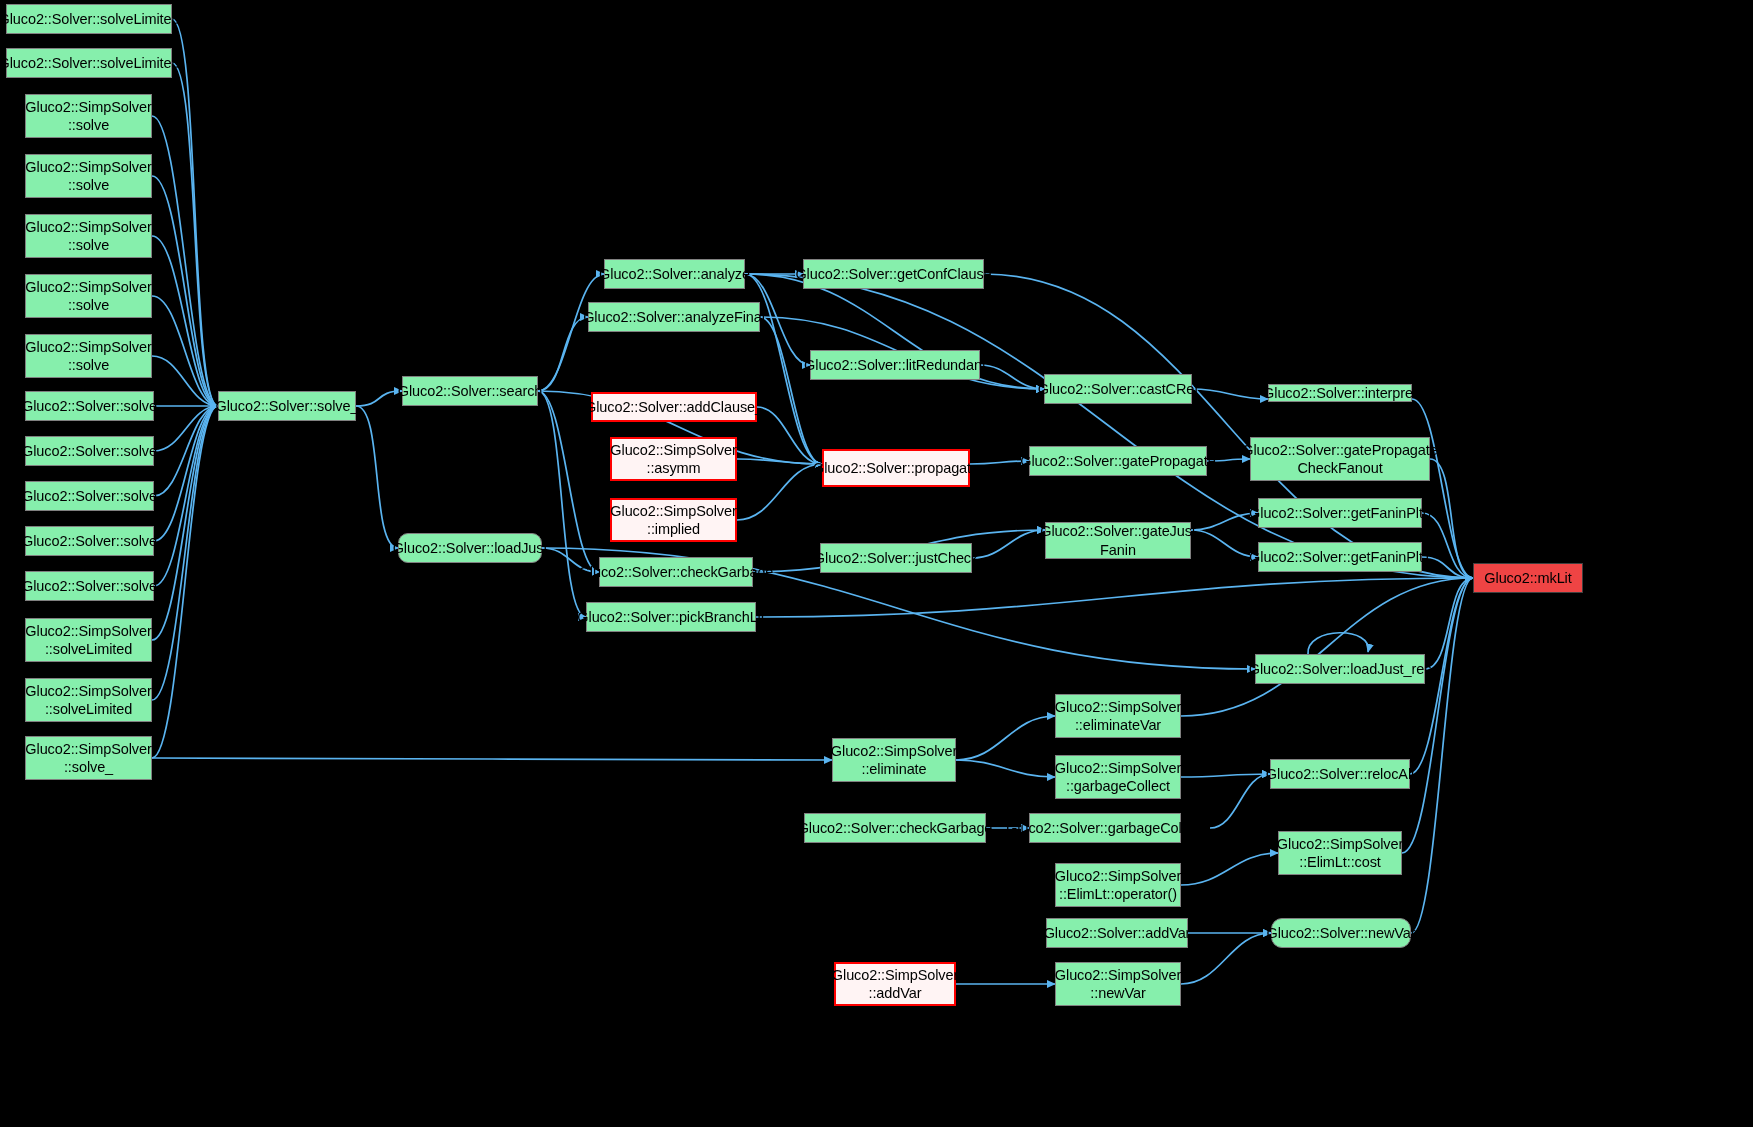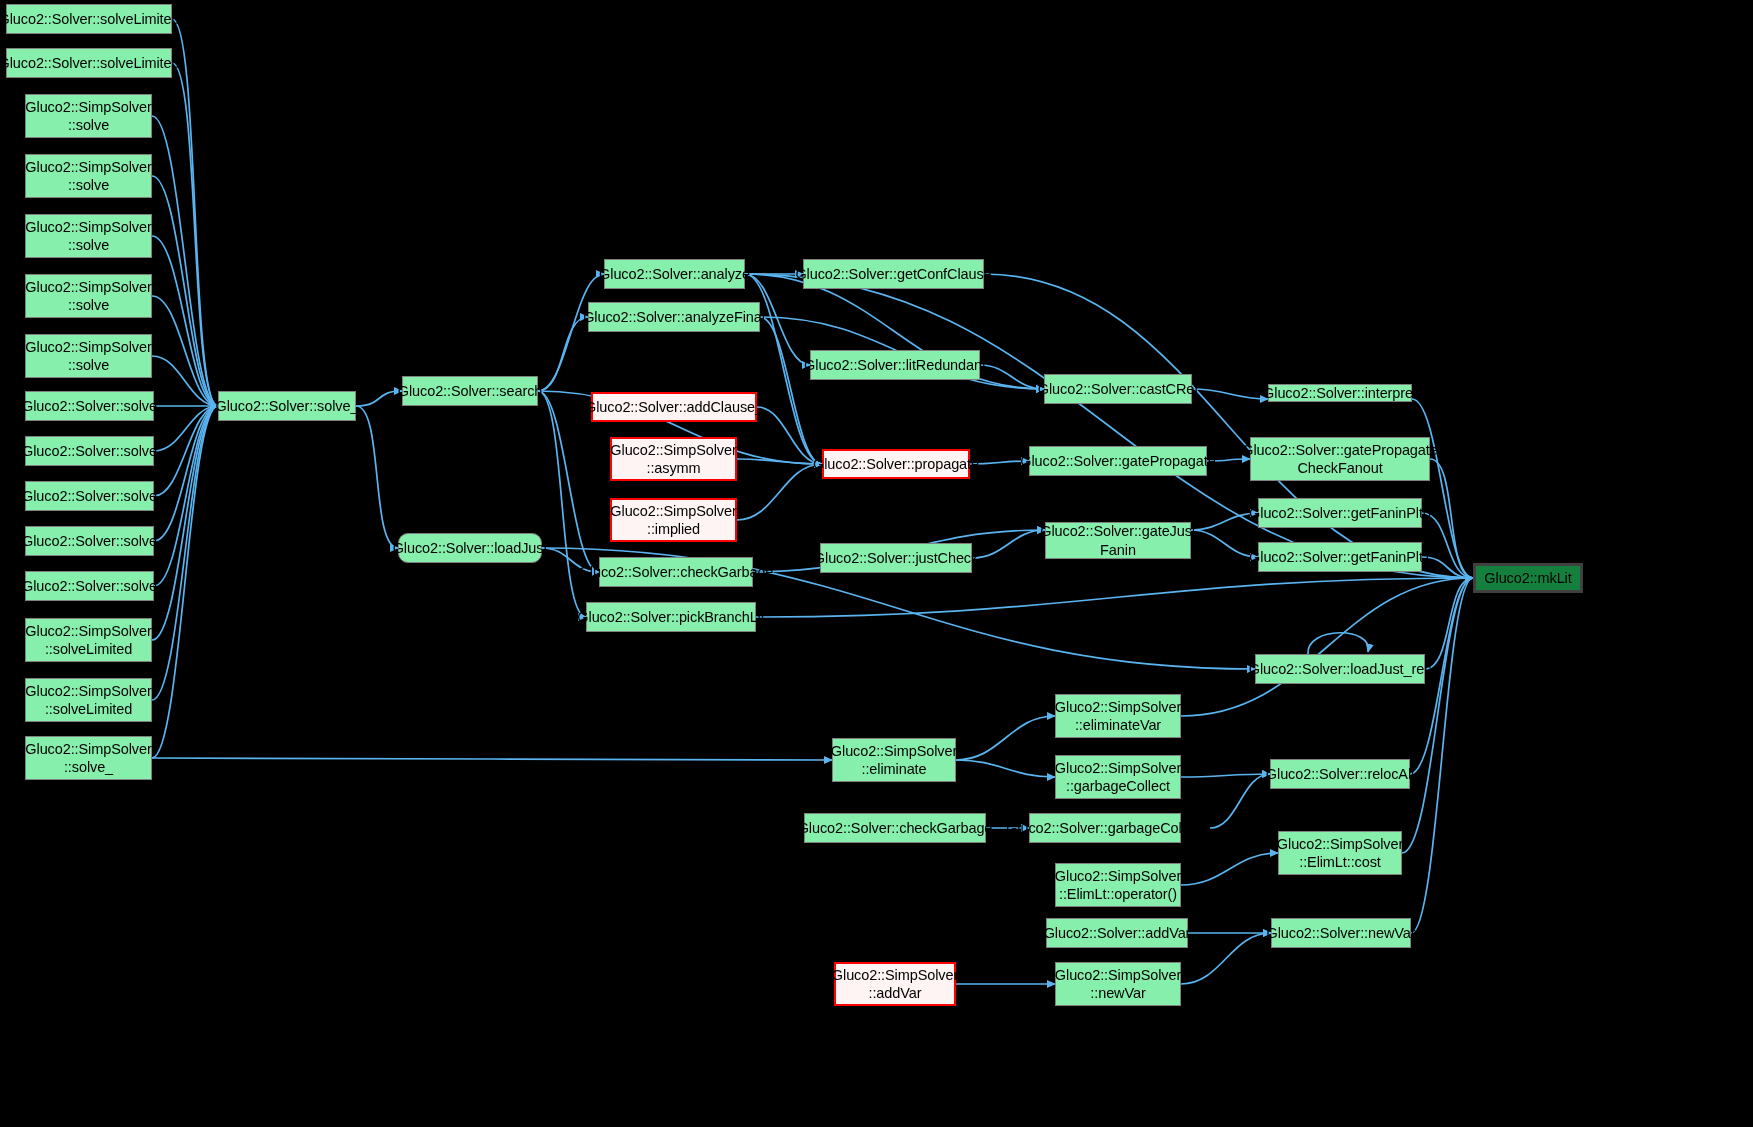--- a/index.html
+++ b/index.html
@@ -38,22 +38,22 @@
     line-height: 1.25;
     letter-spacing: -0.1px;
     white-space: pre-line;
     z-index: 5;
   }
   .node.red {
     border: 2px solid #ff0000;
     background: #fff4f4;
   }
   .node.focus {
-    background: #15803d;
-    border: 3px solid #404040;
+    background: #ef4444;
+    border: 1px solid #404040;
   }
 </style>
 </head>
 <body>
 
 <div id="canvas">
   <svg id="edges" viewBox="0 0 1753 1127" xmlns="http://www.w3.org/2000/svg">
     <defs>
       <marker id="ah" markerWidth="9" markerHeight="8" refX="8.2" refY="4" orient="auto" markerUnits="userSpaceOnUse">
         <path d="M0,0 L9,4 L0,8 z" fill="#5ab4f0"></path>
@@ -157,21 +157,21 @@
       <div class="node" style="left: 588px; top: 302px; width: 172px; height: 30px;">Gluco2::Solver::analyzeFinal</div>
       <div class="node red" style="left: 591px; top: 392px; width: 166px; height: 30px;">Gluco2::Solver::addClause_</div>
       <div class="node red" style="left: 610px; top: 437px; width: 127px; height: 44px;">Gluco2::SimpSolver
 ::asymm</div>
       <div class="node red" style="left: 610px; top: 498px; width: 127px; height: 44px;">Gluco2::SimpSolver
 ::implied</div>
       <div class="node" style="left: 599px; top: 557px; width: 154px; height: 30px;">Gluco2::Solver::checkGarbage</div>
       <div class="node" style="left: 586px; top: 602px; width: 170px; height: 30px;">Gluco2::Solver::pickBranchLit</div>
       <div class="node" style="left: 803px; top: 259px; width: 181px; height: 30px;">Gluco2::Solver::getConfClause</div>
       <div class="node" style="left: 810px; top: 350px; width: 170px; height: 30px;">Gluco2::Solver::litRedundant</div>
-      <div class="node red" style="left: 822px; top: 449px; width: 148px; height: 30px;">Gluco2::Solver::propagate</div>
+      <div class="node red" style="left: 822px; top: 449px; width: 148px; height: 38px;">Gluco2::Solver::propagate</div>
       <div class="node" style="left: 820px; top: 543px; width: 152px; height: 30px;">Gluco2::Solver::justCheck</div>
       <div class="node" style="left: 804px; top: 813px; width: 182px; height: 30px;">Gluco2::Solver::checkGarbage</div>
       <div class="node" style="left: 832px; top: 738px; width: 124px; height: 44px;">Gluco2::SimpSolver
 ::eliminate</div>
       <div class="node red" style="left: 834px; top: 962px; width: 122px; height: 44px;">Gluco2::SimpSolver
 ::addVar</div>
       <div class="node" style="left: 1044px; top: 374px; width: 148px; height: 30px;">Gluco2::Solver::castCRef</div>
       <div class="node" style="left: 1029px; top: 446px; width: 178px; height: 30px;">Gluco2::Solver::gatePropagate</div>
       <div class="node" style="left: 1045px; top: 508px; width: 146px; height: 37px; margin-top: 14px;">Gluco2::Solver::gateJust
 Fanin</div>
@@ -187,16 +187,16 @@
 ::newVar</div>
       <div class="node" style="left: 1268px; top: 384px; width: 144px; height: 18px;">Gluco2::Solver::interpret</div>
       <div class="node" style="left: 1250px; top: 437px; width: 180px; height: 44px;">Gluco2::Solver::gatePropagate
 CheckFanout</div>
       <div class="node" style="left: 1258px; top: 498px; width: 164px; height: 30px;">Gluco2::Solver::getFaninPlt0</div>
       <div class="node" style="left: 1258px; top: 542px; width: 164px; height: 30px;">Gluco2::Solver::getFaninPlt1</div>
       <div class="node" style="left: 1255px; top: 654px; width: 170px; height: 30px;">Gluco2::Solver::loadJust_rec</div>
       <div class="node" style="left: 1270px; top: 759px; width: 140px; height: 30px;">Gluco2::Solver::relocAll</div>
       <div class="node" style="left: 1278px; top: 831px; width: 124px; height: 44px;">Gluco2::SimpSolver
 ::ElimLt::cost</div>
-      <div class="node" style="left: 1271px; top: 918px; width: 140px; height: 30px;">Gluco2::Solver::newVar</div>
+      <div class="node" style="left: 1271px; top: 918px; width: 140px; height: 30px; border-radius: 11px;">Gluco2::Solver::newVar</div>
       <div class="node focus" style="left: 1473px; top: 563px; width: 110px; height: 30px;">Gluco2::mkLit</div>
     </div>
 </div>
 
 </body></html>

